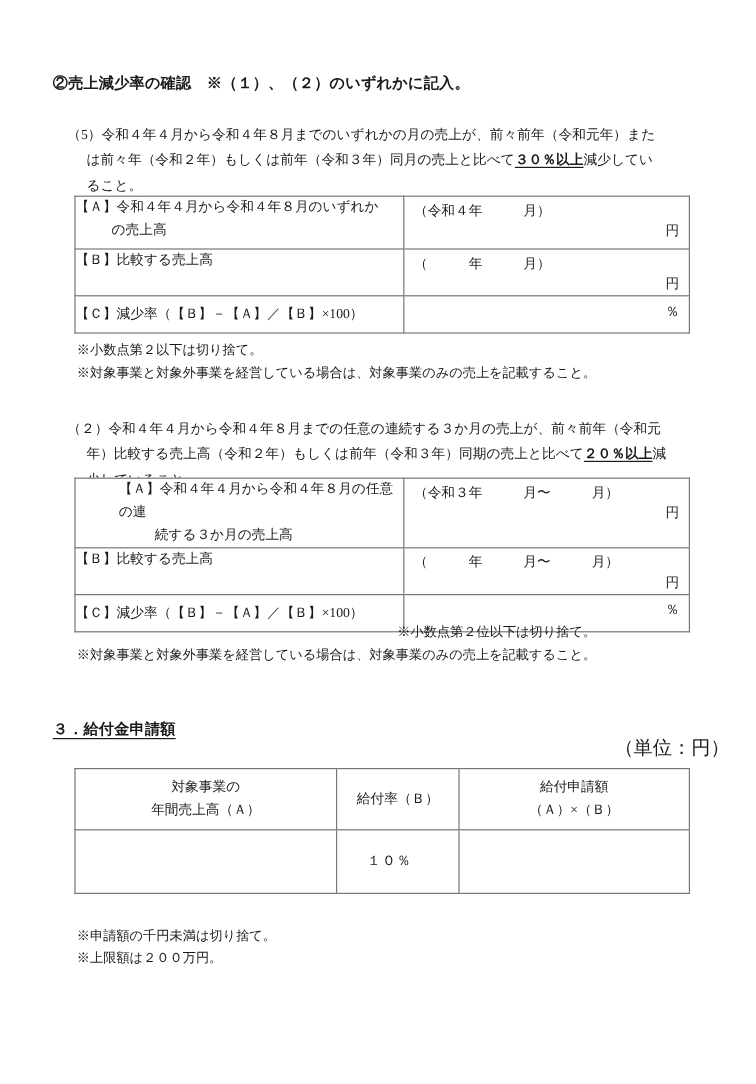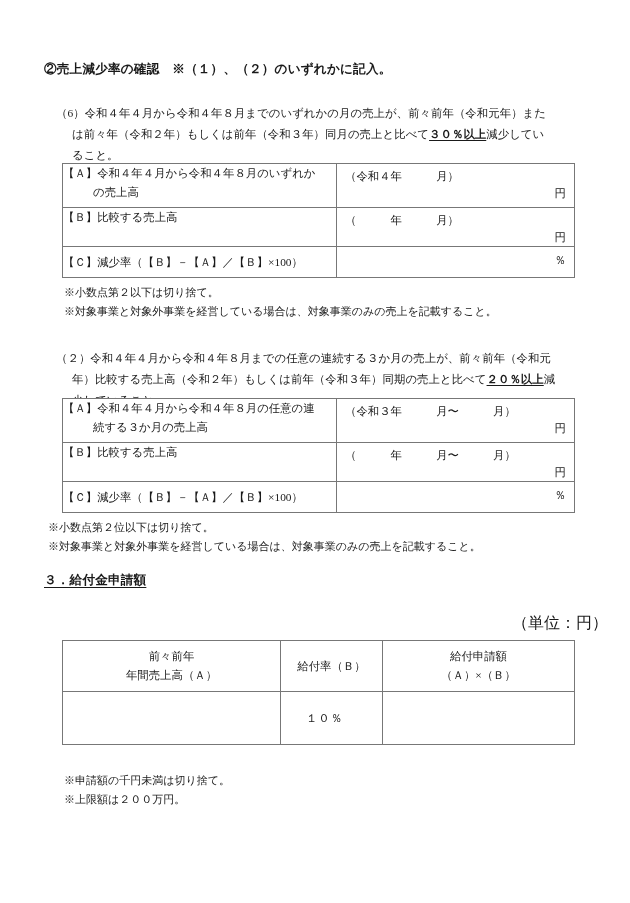--- a/index.html
+++ b/index.html
@@ -132,21 +132,21 @@
   .cellline { display: block; }
 </style>
 </head>
 <body>
 
 <div class="page">
 
   <div class="section-heading" style="left:44px; top:61px;">②売上減少率の確認　※（１）、（２）のいずれかに記入。</div>
 
   <div class="para" style="left:56px; top:103px;">
-    <span class="ln">（6）令和４年４月から令和４年８月までのいずれかの月の売上が、前々前年（令和元年）また</span>
+    <span class="ln">（5）令和４年４月から令和４年８月までのいずれかの月の売上が、前々前年（令和元年）また</span>
     <span class="ln indent"><span>は前々年（令和２年）もしくは前年（令和３年）同月の売上と比べて</span><span class="bold-ul">３０％以上</span><span>減少してい</span></span>
     <span class="ln indent">ること。</span>
   </div>
 
   <table class="form" style="left:62px; top:163px; width:512px;">
     <colgroup>
         <col style="width:274px;">
         <col style="width:238px;">
       </colgroup>
     <tbody>
@@ -191,21 +191,21 @@
     <span class="ln indent">少していること。</span>
   </div>
 
   <table class="form" style="left:62px; top:398px; width:512px;">
     <colgroup>
         <col style="width:274px;">
         <col style="width:238px;">
       </colgroup>
     <tbody>
       <tr>
-        <td class="lbl" style="height:43px;">
+        <td class="lbl" style="height:43px;padding-left:36px;">
           <span>【Ａ】令和４年４月から令和４年８月の任意の連</span>
           <span class="l2">続する３か月の売上高</span>
         </td>
         <td class="val">
           <span class="period">（令和３年　　　月〜　　　月）</span>
           <span class="unit">円</span>
         </td>
       </tr>
       <tr>
         <td class="lbl" style="height:38px;">
@@ -220,39 +220,39 @@
         <td class="lbl" style="height:24px; padding-top:6px;">
           <span>【Ｃ】減少率（【Ｂ】－【Ａ】／【Ｂ】×100）</span>
         </td>
         <td class="val">
           <span class="unit-only">％</span>
         </td>
       </tr>
     </tbody>
   </table>
 
-  <div class="notes" style="left:48px; top:518px;">
+  <div class="notes" style="left:64px; top:518px;text-align:right;">
     <span class="nline">※小数点第２位以下は切り捨て。</span>
     <span class="nline">※対象事業と対象外事業を経営している場合は、対象事業のみの売上を記載すること。</span>
   </div>
 
-  <div class="section-heading underlined" style="left:44px; top:572px;">３．給付金申請額</div>
+  <div class="section-heading underlined" style="left:44px; top:600px;">３．給付金申請額</div>
 
   <div class="unit-note" style="left:512px; top:613px;">（単位：円）</div>
 
   <table class="form benefit" style="left:62px; top:640px; width:512px;">
     <colgroup>
         <col style="width:218px;">
         <col style="width:102px;">
         <col style="width:192px;">
       </colgroup>
     <tbody>
       <tr>
         <td class="head">
-          <span class="cellline">前々前年</span>
+          <span class="cellline">対象事業の</span>
           <span class="cellline">年間売上高（Ａ）</span>
         </td>
         <td class="head">
           <span class="cellline">給付率（Ｂ）</span>
         </td>
         <td class="head">
           <span class="cellline">給付申請額</span>
           <span class="cellline">（Ａ）×（Ｂ）</span>
         </td>
       </tr>

